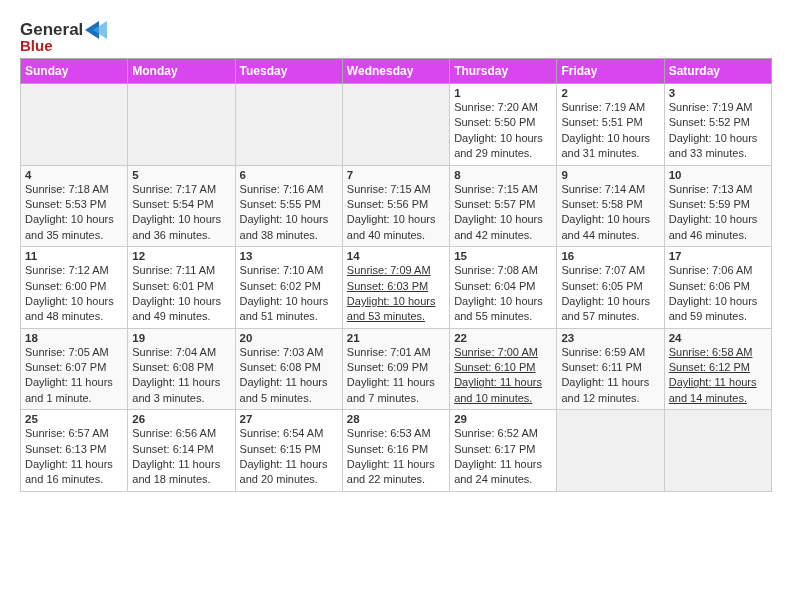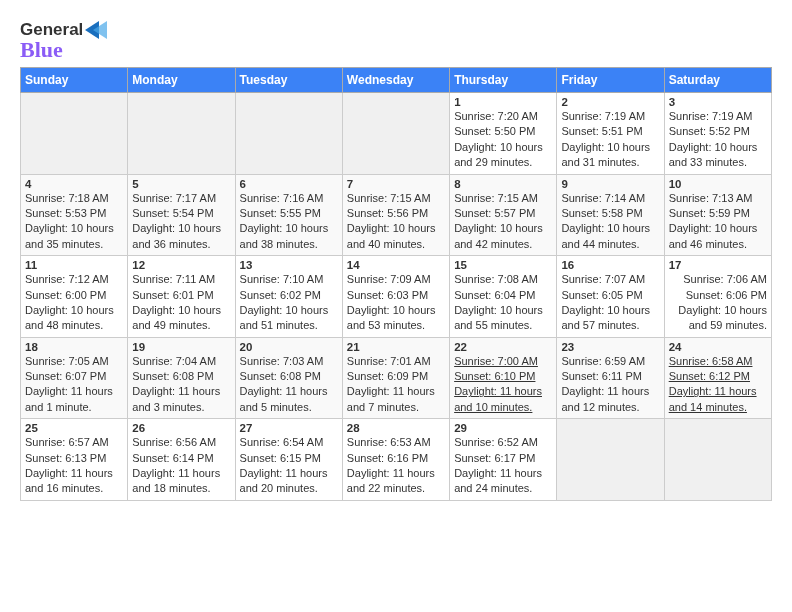--- a/index.html
+++ b/index.html
@@ -38,21 +38,21 @@
       font-size: 15px;
       color: #333;
       font-weight: normal;
     }
     table {
       width: 100%;
       border-collapse: collapse;
       font-size: 10.5px;
     }
     thead tr th {
-      background-color: #3b82f6;
+      background-color: #d946ef;
       color: #fff;
       padding: 5px 4px;
       text-align: left;
       font-size: 12px;
       font-weight: bold;
       border: 1px solid #aaa;
     }
     tbody tr td {
       border: 1px solid #ccc;
       padding: 3px 4px;
@@ -87,21 +87,21 @@
   <div class="header-row">
     <div class="logo">
     <div style="display:flex;flex-direction:column;align-items:flex-start">
       <div style="display:flex;align-items:center">
         <span style="font-size:17px;font-weight:bold;color:#333;font-family:Arial">General</span>
         <svg width="22" height="18" viewBox="0 0 22 18" style="margin-left:2px;margin-top:0px">
           <polygon points="0,9 14,0 14,18" fill="#1a6fbe"></polygon>
           <polygon points="8,9 22,0 22,18" fill="#4aa8e8" opacity="0.7"></polygon>
         </svg>
       </div>
-      <span style="font-size:22px;font-weight:bold;color:#8b5cf6;font-family:Liberation Serif, serif;margin-top:-3px">Blue</span>
+      <span style="font-size:15px;font-weight:bold;color:#b91c1c;font-family:Liberation Sans, sans-serif;margin-top:-3px">Blue</span>
     </div>
   </div>
     <div class="title-block">
       <div class="main-title"></div>
       <div class="subtitle"></div>
     </div>
   </div>
 
   <table>
     <thead>
@@ -211,42 +211,42 @@
           </td>
           <td>
             <span class="day-num">13</span>
             <div class="day-detail" style="white-space: pre-line;">Sunrise: 7:10 AM
 Sunset: 6:02 PM
 Daylight: 10 hours
 and 51 minutes.</div>
           </td>
           <td>
             <span class="day-num">14</span>
-            <div class="day-detail" style="white-space: pre-line;">Sunrise: 7:09 AM
+            <div class="day-detail" style="white-space: pre-line; text-decoration: underline;">Sunrise: 7:09 AM
 Sunset: 6:03 PM
 Daylight: 10 hours
 and 53 minutes.</div>
           </td>
           <td>
             <span class="day-num">15</span>
             <div class="day-detail" style="white-space: pre-line;">Sunrise: 7:08 AM
 Sunset: 6:04 PM
 Daylight: 10 hours
 and 55 minutes.</div>
           </td>
           <td>
             <span class="day-num">16</span>
             <div class="day-detail" style="white-space: pre-line;">Sunrise: 7:07 AM
 Sunset: 6:05 PM
 Daylight: 10 hours
 and 57 minutes.</div>
           </td>
           <td>
             <span class="day-num">17</span>
-            <div class="day-detail" style="white-space: pre-line; text-align: right;">Sunrise: 7:06 AM
+            <div class="day-detail" style="white-space: pre-line;">Sunrise: 7:06 AM
 Sunset: 6:06 PM
 Daylight: 10 hours
 and 59 minutes.</div>
           </td>
         </tr>
         <tr>
           <td>
             <span class="day-num">18</span>
             <div class="day-detail" style="white-space: pre-line;">Sunrise: 7:05 AM
 Sunset: 6:07 PM

